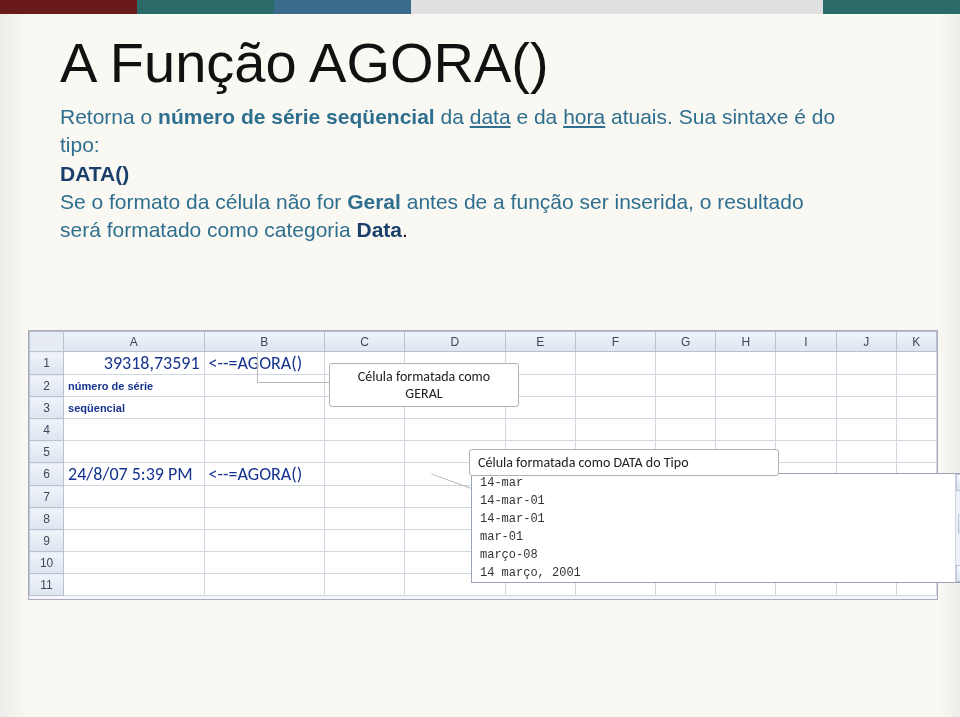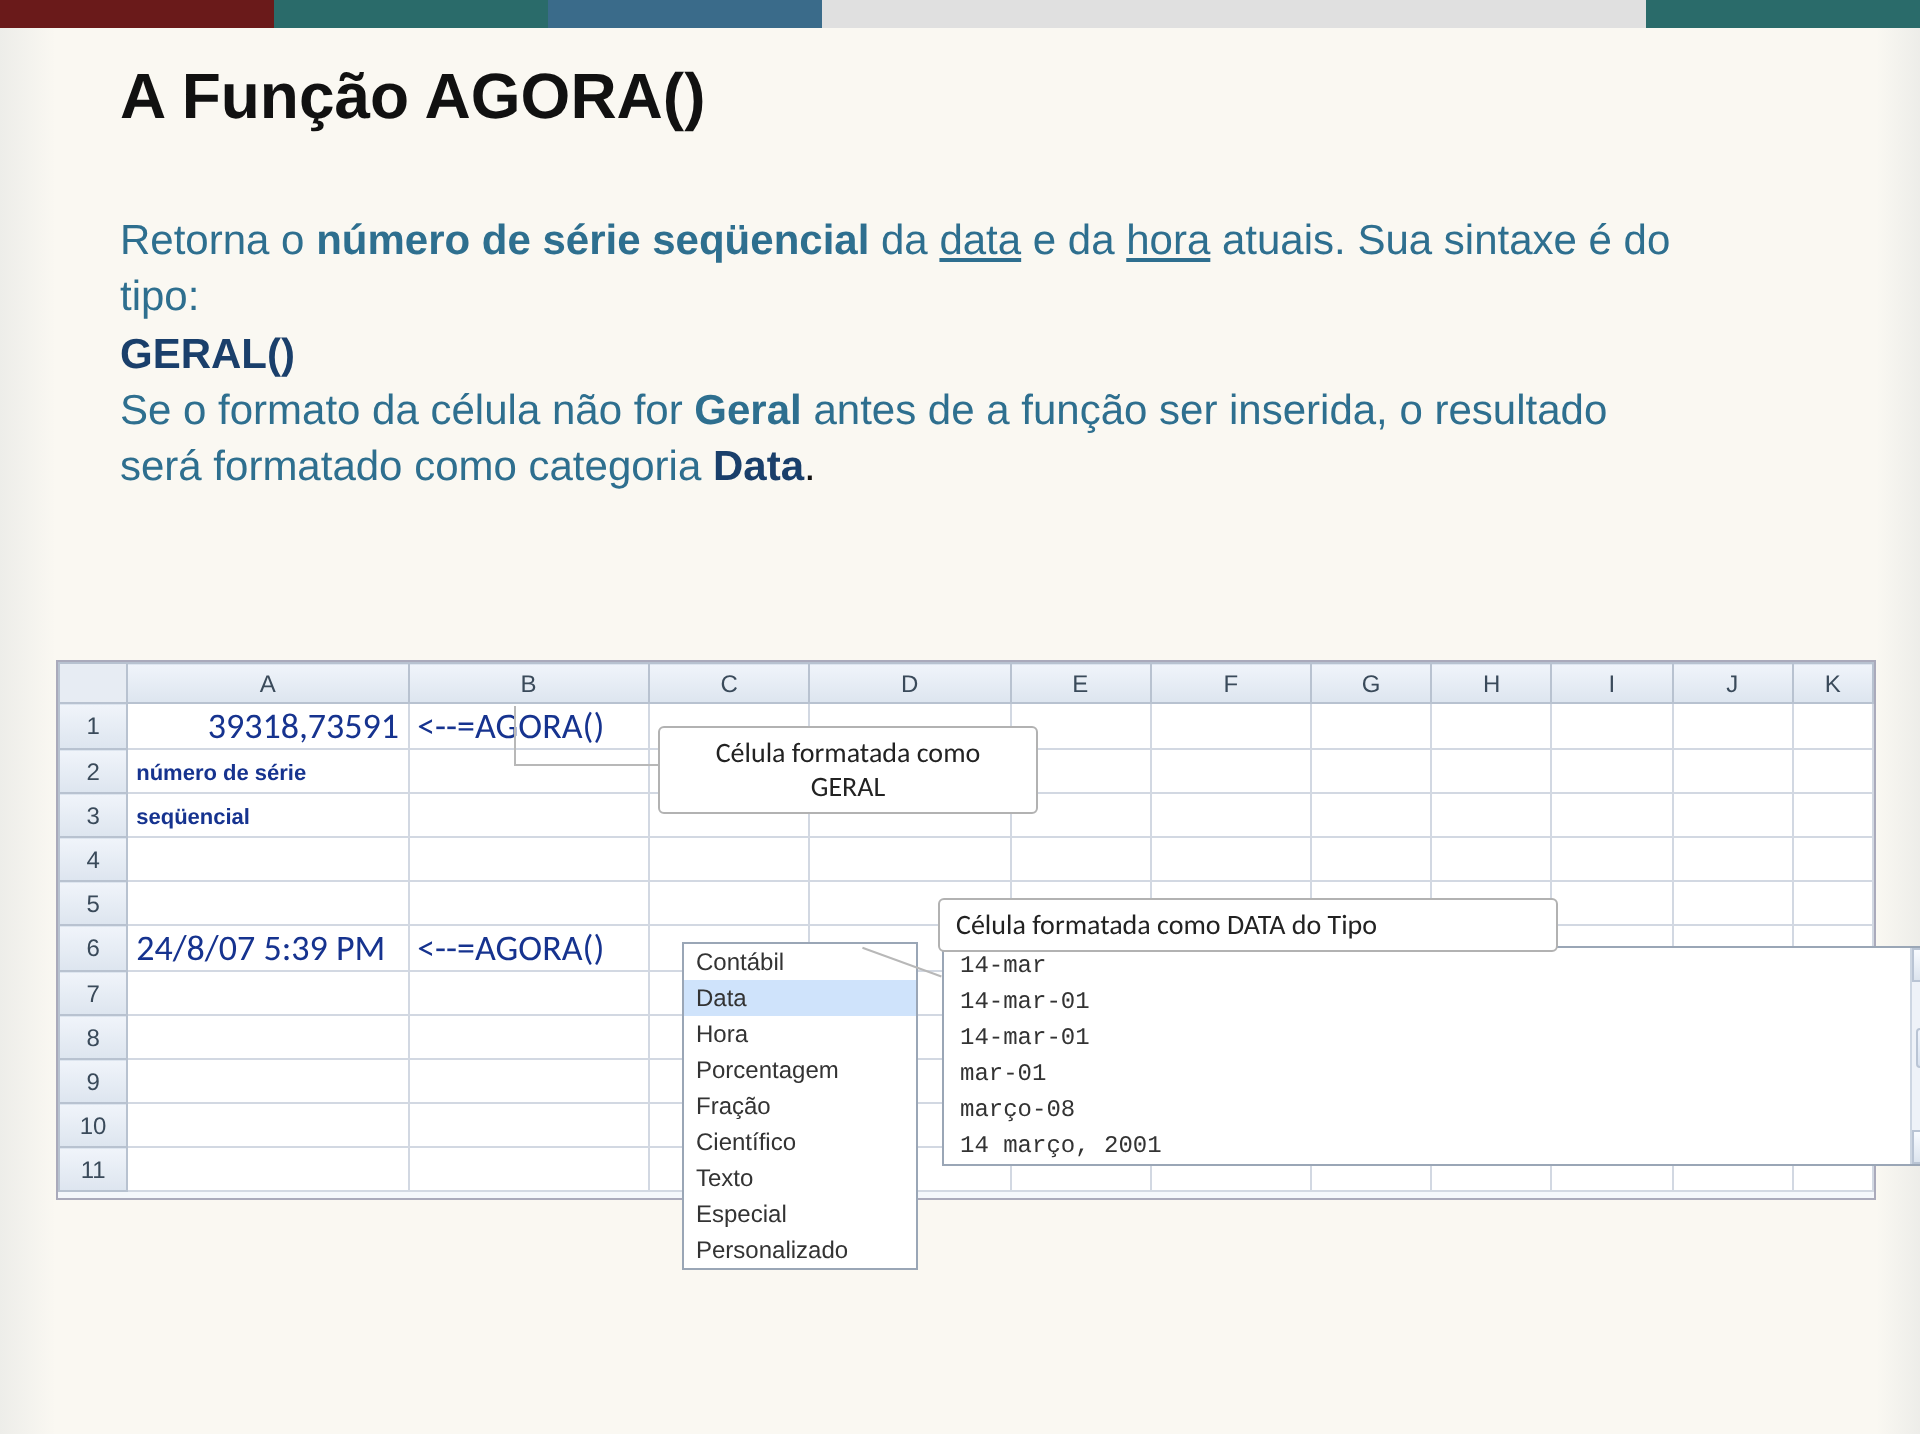--- a/index.html
+++ b/index.html
@@ -16,21 +16,21 @@
   .tb1 { background:#6a1a1a; }
   .tb2 { background:#2a6b6a; }
   .tb3 { background:#3a6b8a; }
   .tb4 { background:#e0e0e0; }
   .tb5 { background:#e0e0e0; }
   .tb6 { background:#e0e0e0; }
   .tb7 { background:#2a6b6a; }
 
   .content { position:absolute; left:60px; right:40px; top:30px; }
 
-  h1 { font-size: 32px; font-weight: bold; color:#111; margin-bottom: 40px; }
+  h1 { font-size: 56px; font-weight: normal; color:#111; margin-bottom: 8px; }
   h1 .lead { color:#111; }
 
   .para { font-size: 21px; line-height: 1.35; color:#2e6f8f; max-width: 780px; }
   .para .bold { font-weight: bold; }
   .para .und { text-decoration: underline; }
   .para .black { color:#111; }
   .para .nav { color:#1a3f6b; font-weight: 600; }
 
   
   .sheet-wrap {
@@ -151,21 +151,21 @@
     <div class="seg tb7"></div>
 </div>
 <div class="vign-left"></div>
 <div class="vign-right"></div>
 
 <div class="content">
   <h1><span class="lead">A Função AGORA()</span></h1>
 
   <p class="para">
     <span>Retorna o </span><span class="bold">número de série seqüencial</span><span> da </span><span class="und">data</span><span> e da </span><span class="und">hora</span><span> atuais. Sua sintaxe é do tipo:</span><br>
-    <span class="nav">GERAL()</span><br>
+    <span class="nav">DATA()</span><br>
     <span>Se o formato da célula não for </span><span class="bold">Geral</span><span> antes de a função ser inserida, o resultado será formatado como categoria </span><span class="nav">Data</span><span class="black">.</span>
   </p>
 </div>
 
 <div class="sheet-wrap">
   <div class="sheet-area">
     <table class="sheet">
       <colgroup>
         <col class="rowh">
           <col class="ca">
@@ -358,31 +358,20 @@
     <div class="callout1">
       <div>Célula formatada como</div>
       <div>GERAL</div>
     </div>
 
     <div class="callout-line2"></div>
     <div class="callout2">
       <span>Célula formatada como DATA  do Tipo</span>
     </div>
 
-    <div class="catbox" id="catbox">
-        <div class="item">Contábil</div>
-        <div class="item sel">Data</div>
-        <div class="item">Hora</div>
-        <div class="item">Porcentagem</div>
-        <div class="item">Fração</div>
-        <div class="item">Científico</div>
-        <div class="item">Texto</div>
-        <div class="item">Especial</div>
-        <div class="item">Personalizado</div>
-      </div>
 
     <div class="tipo-label">Tipo:</div>
     <div class="tipobox">
       <div class="inner" id="tipobox-inner">
           <div class="item">14-mar</div>
           <div class="item">14-mar-01</div>
           <div class="item">14-mar-01</div>
           <div class="item">mar-01</div>
           <div class="item">março-08</div>
           <div class="item">14 março, 2001</div>

